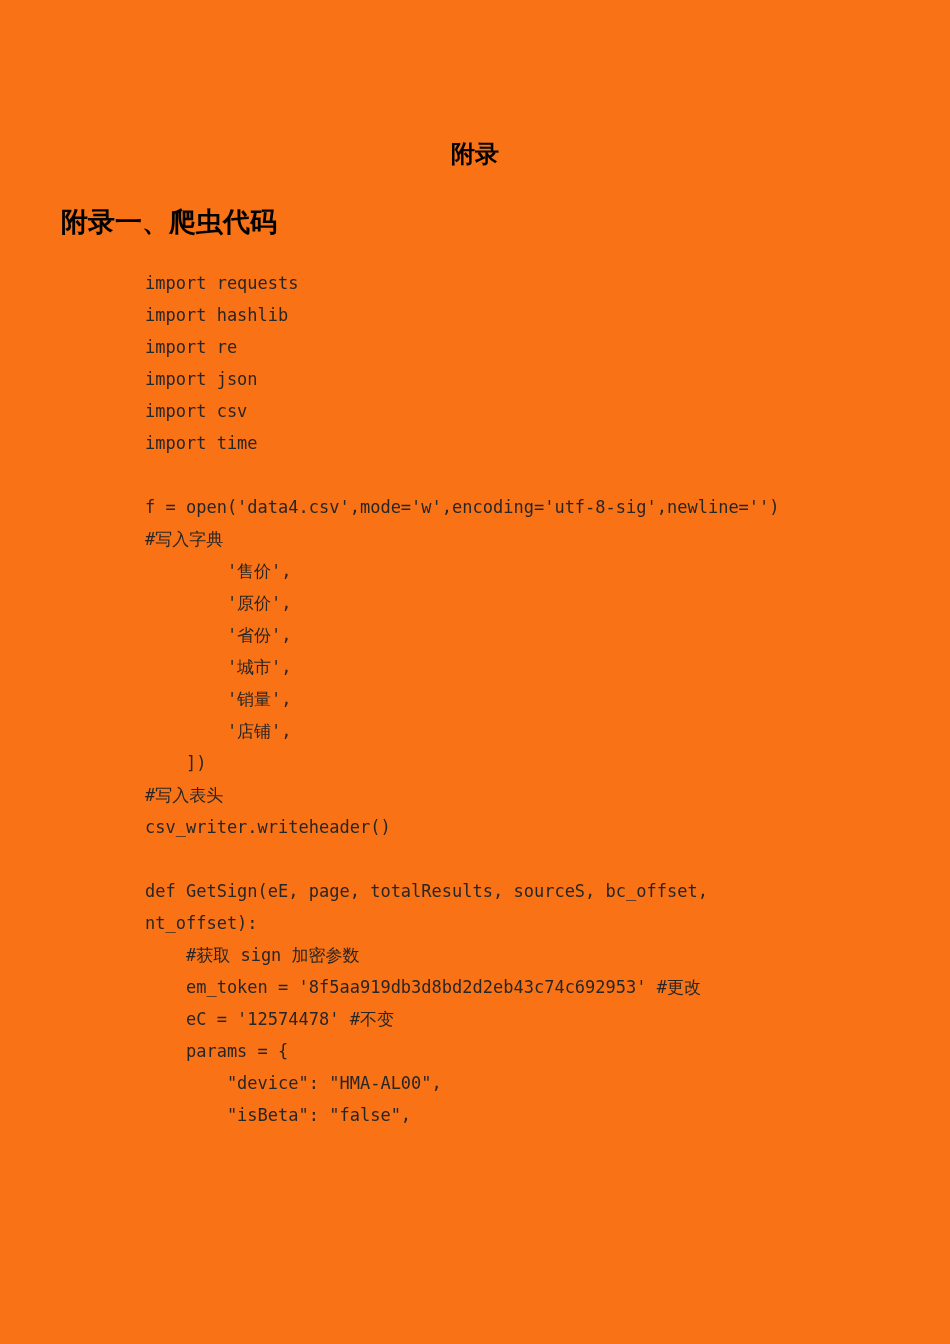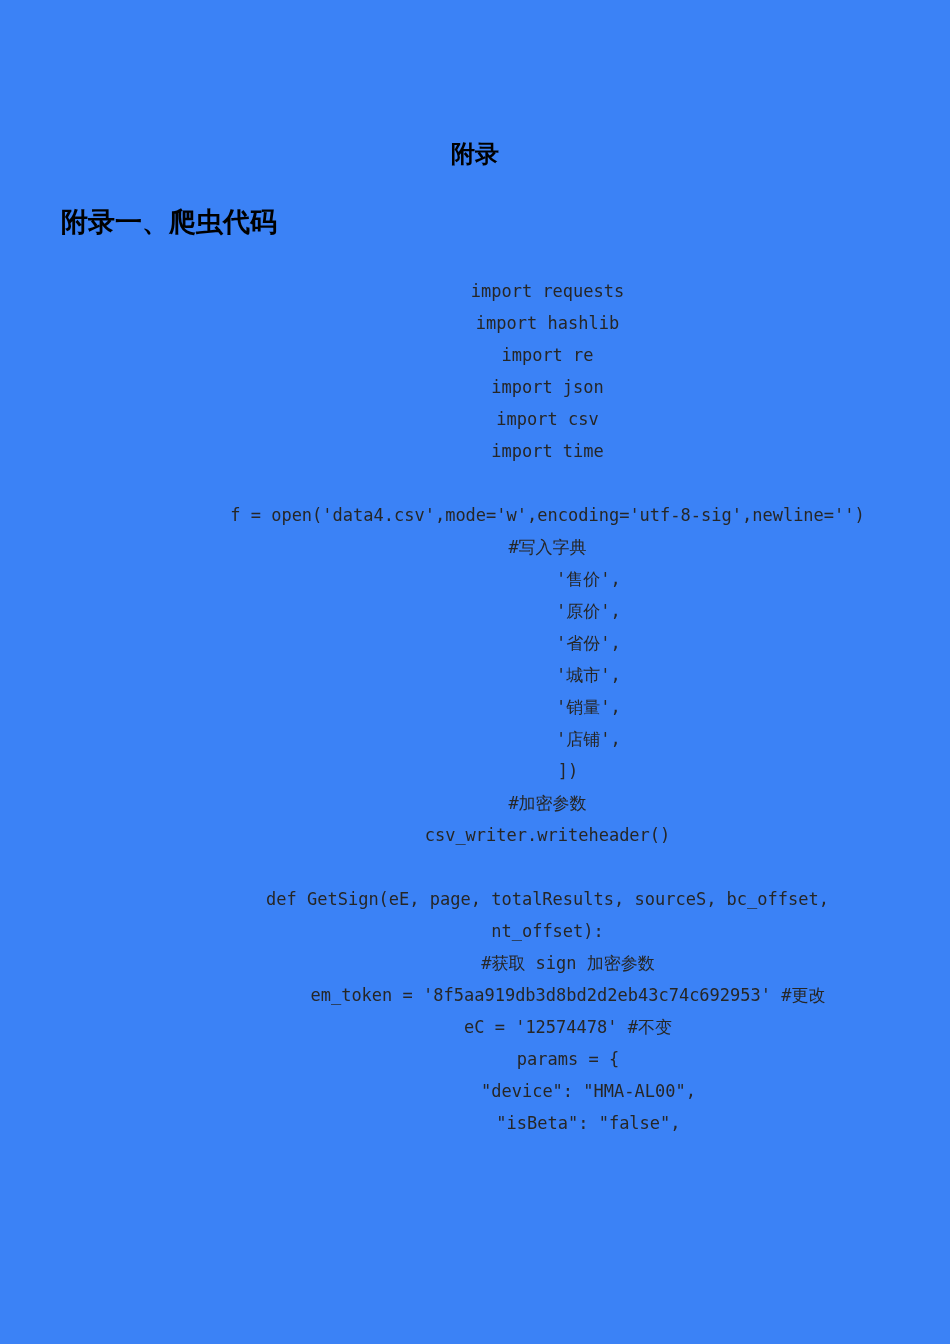--- a/index.html
+++ b/index.html
@@ -4,21 +4,21 @@
 <style>
   html, body {
     margin: 0;
     padding: 0;
     background: #ffffff;
   }
   .page {
     position: relative;
     width: 950px;
     height: 1344px;
-    background: #3b82f6;
+    background: #f97316;
     overflow: hidden;
   }
   .doc-title {
     margin: 0;
     padding-top: 142px;
     text-align: center;
     font-family: "DejaVu Sans", sans-serif;
     font-weight: 700;
     font-size: 24px;
     line-height: 1;
@@ -26,22 +26,21 @@
   }
   .section-heading {
     margin: 42px 0 0 61px;
     font-family: "DejaVu Sans", sans-serif;
     font-weight: 700;
     font-size: 27px;
     line-height: 1;
     color: #000000;
   }
   .code {
-    margin: 40px 0 0 145px;
-    text-align: center;
+    margin: 32px 0 0 145px;
   }
   .code-line {
     white-space: pre;
     height: 32px;
     line-height: 32px;
     font-family: "DejaVu Sans Mono", monospace;
     font-size: 17px;
     color: #262626;
   }
 </style>
@@ -63,21 +62,21 @@
       <div class="code-line"></div>
       <div class="code-line">f = open('data4.csv',mode='w',encoding='utf-8-sig',newline='')</div>
       <div class="code-line">#写入字典</div>
       <div class="code-line">        '售价',</div>
       <div class="code-line">        '原价',</div>
       <div class="code-line">        '省份',</div>
       <div class="code-line">        '城市',</div>
       <div class="code-line">        '销量',</div>
       <div class="code-line">        '店铺',</div>
       <div class="code-line">    ])</div>
-      <div class="code-line">#加密参数</div>
+      <div class="code-line">#写入表头</div>
       <div class="code-line">csv_writer.writeheader()</div>
       <div class="code-line"></div>
       <div class="code-line">def GetSign(eE, page, totalResults, sourceS, bc_offset,</div>
       <div class="code-line">nt_offset):</div>
       <div class="code-line">    #获取 sign 加密参数</div>
       <div class="code-line">    em_token = '8f5aa919db3d8bd2d2eb43c74c692953' #更改</div>
       <div class="code-line">    eC = '12574478' #不变</div>
       <div class="code-line">    params = {</div>
       <div class="code-line">        "device": "HMA-AL00",</div>
       <div class="code-line">        "isBeta": "false",</div>

